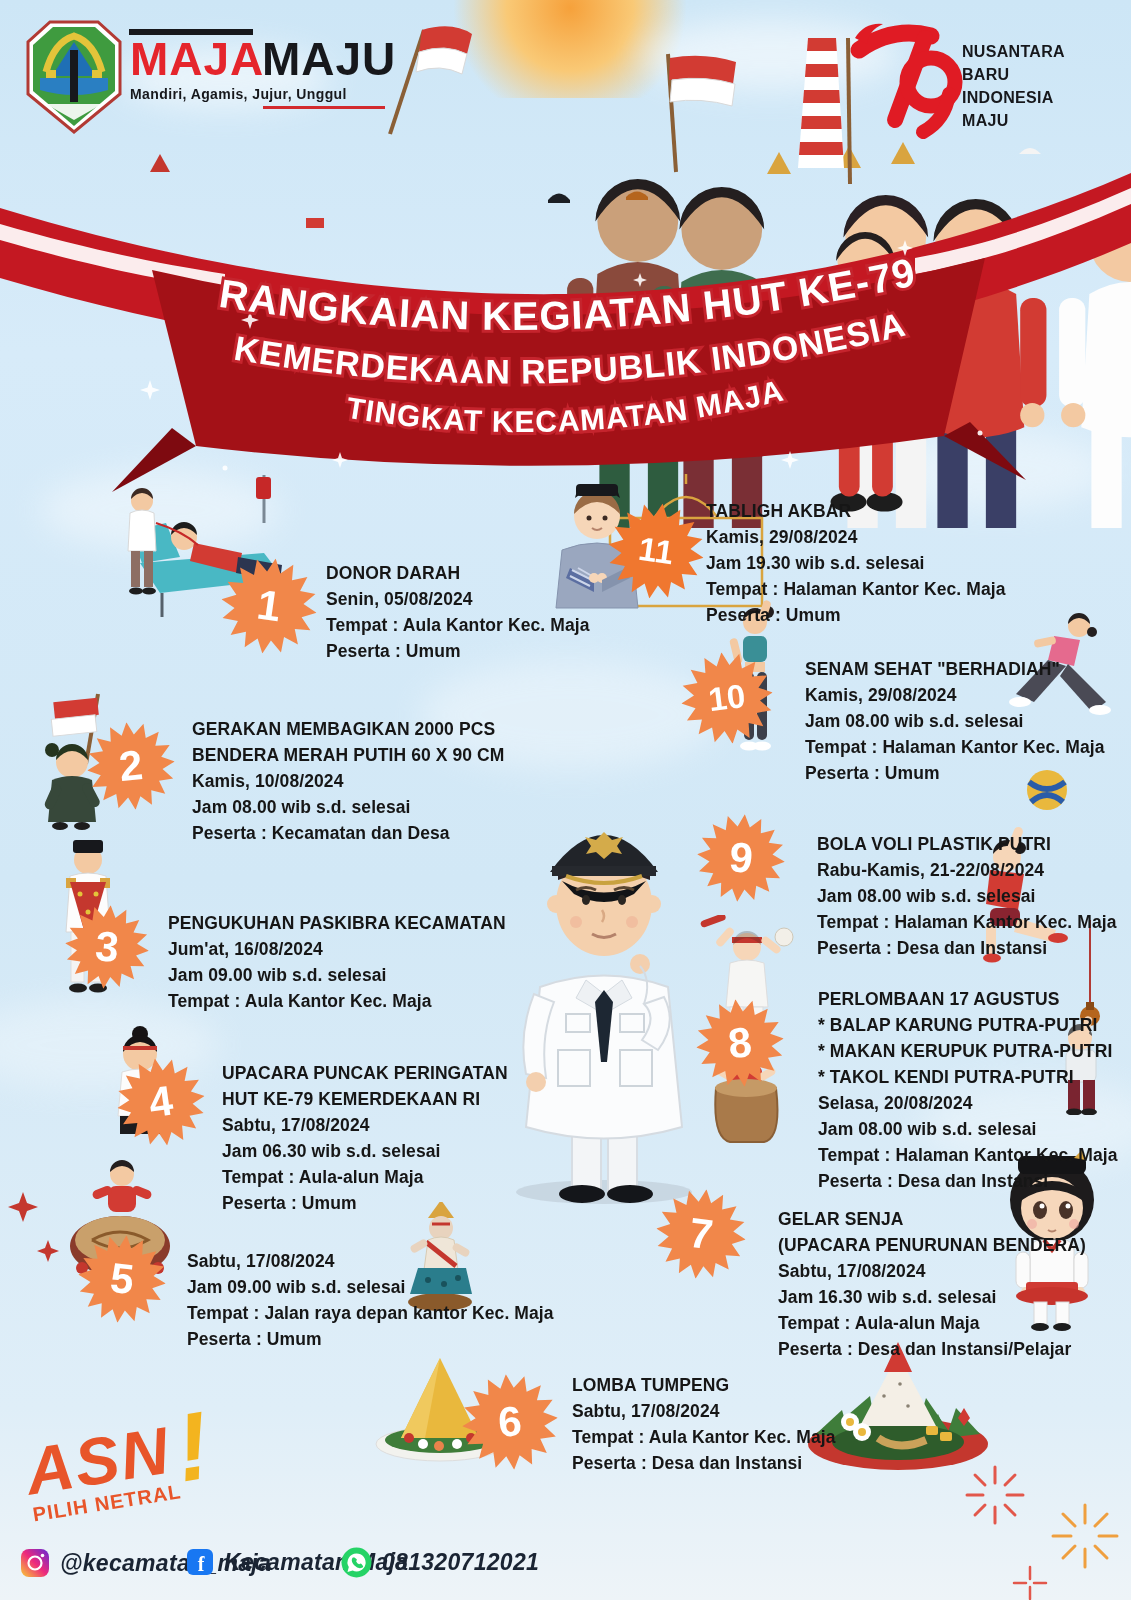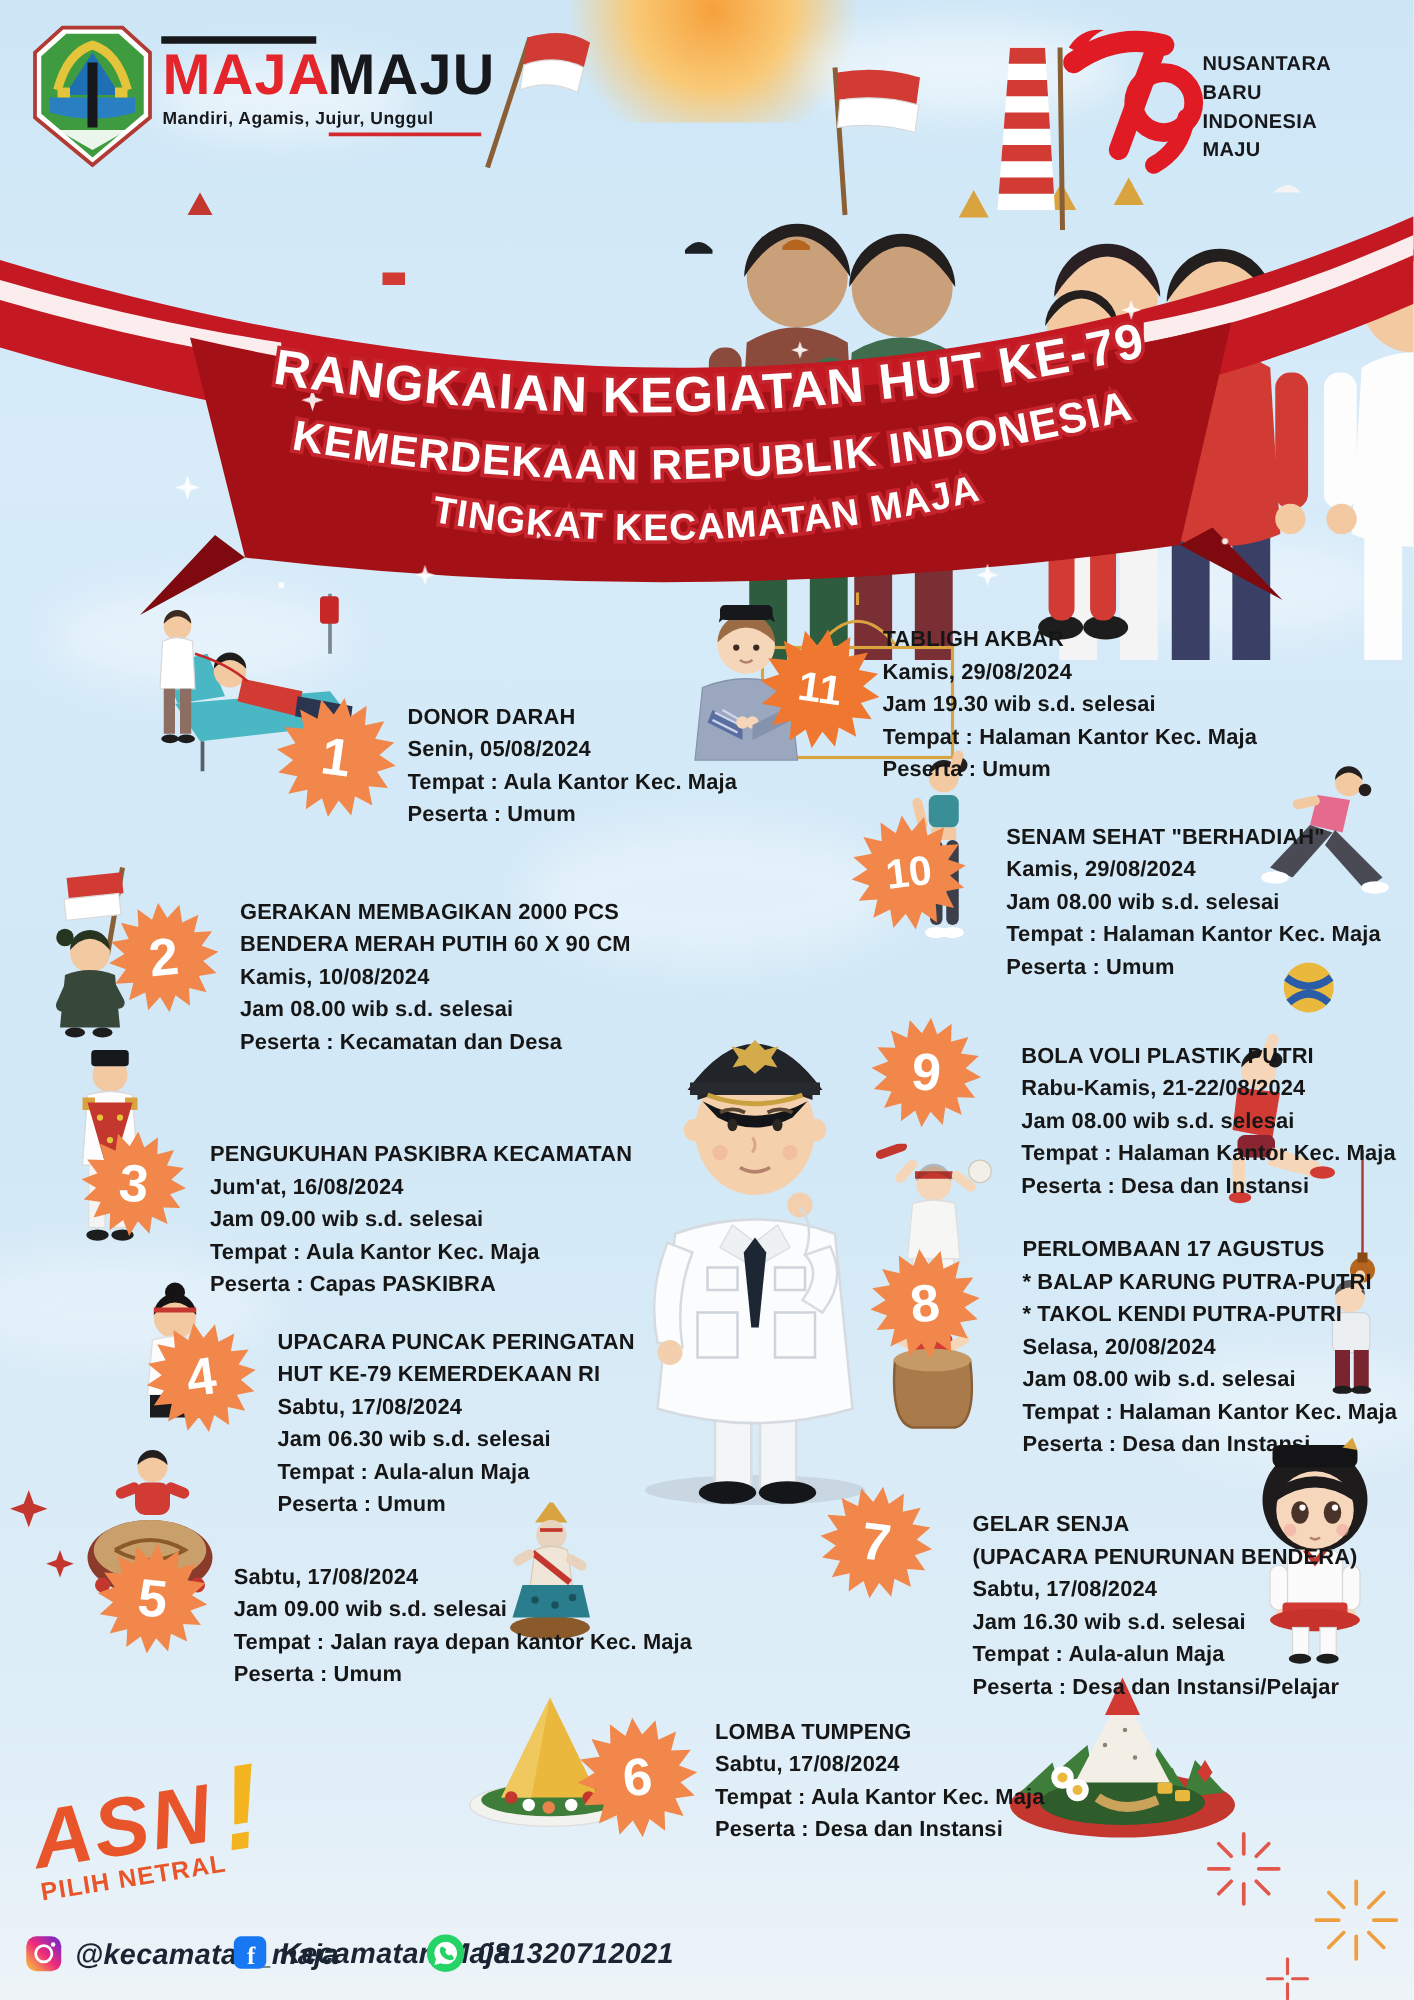--- a/index.html
+++ b/index.html
@@ -521,21 +521,20 @@
     <div class="l">BENDERA MERAH PUTIH 60 X 90 CM</div>
     <div class="l">Kamis, 10/08/2024</div>
     <div class="l">Jam 08.00 wib s.d. selesai</div>
     <div class="l">Peserta : Kecamatan dan Desa</div>
   </div>
   <div class="event" style="left:168px;top:910px;width:310px">
     <div class="l">PENGUKUHAN PASKIBRA KECAMATAN</div>
     <div class="l">Jum'at, 16/08/2024</div>
     <div class="l">Jam 09.00 wib s.d. selesai</div>
     <div class="l">Tempat : Aula Kantor Kec. Maja</div>
-    <div class="l">Peserta : Capas PASKIBRA</div>
   </div>
   <div class="event" style="left:222px;top:1060px;width:290px">
     <div class="l">UPACARA PUNCAK PERINGATAN</div>
     <div class="l">HUT KE-79 KEMERDEKAAN RI</div>
     <div class="l">Sabtu, 17/08/2024</div>
     <div class="l">Jam 06.30 wib s.d. selesai</div>
     <div class="l">Tempat : Aula-alun Maja</div>
     <div class="l">Peserta : Umum</div>
   </div>
   <div class="event" style="left:187px;top:1248px;width:470px">
@@ -554,20 +553,21 @@
     <div class="l">GELAR SENJA</div>
     <div class="l">(UPACARA PENURUNAN BENDERA)</div>
     <div class="l">Sabtu, 17/08/2024</div>
     <div class="l">Jam 16.30 wib s.d. selesai</div>
     <div class="l">Tempat : Aula-alun Maja</div>
     <div class="l">Peserta : Desa dan Instansi/Pelajar</div>
   </div>
   <div class="event" style="left:818px;top:986px;width:312px">
     <div class="l">PERLOMBAAN 17 AGUSTUS</div>
     <div class="l">* BALAP KARUNG PUTRA-PUTRI</div>
+    <div class="l">* MAKAN KERUPUK PUTRA-PUTRI</div>
     <div class="l">* TAKOL KENDI PUTRA-PUTRI</div>
     <div class="l">Selasa, 20/08/2024</div>
     <div class="l">Jam 08.00 wib s.d. selesai</div>
     <div class="l">Tempat : Halaman Kantor Kec. Maja</div>
     <div class="l">Peserta : Desa dan Instansi</div>
   </div>
   <div class="event" style="left:817px;top:831px;width:312px">
     <div class="l">BOLA VOLI PLASTIK PUTRI</div>
     <div class="l">Rabu-Kamis, 21-22/08/2024</div>
     <div class="l">Jam 08.00 wib s.d. selesai</div>

